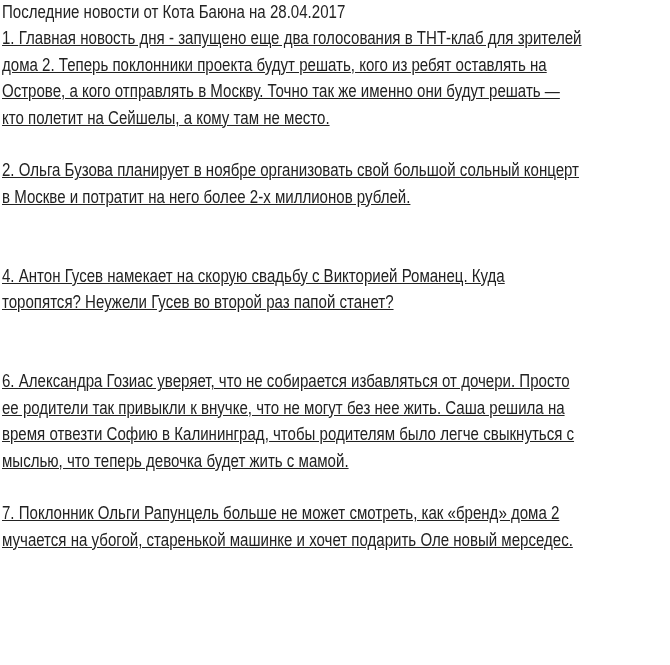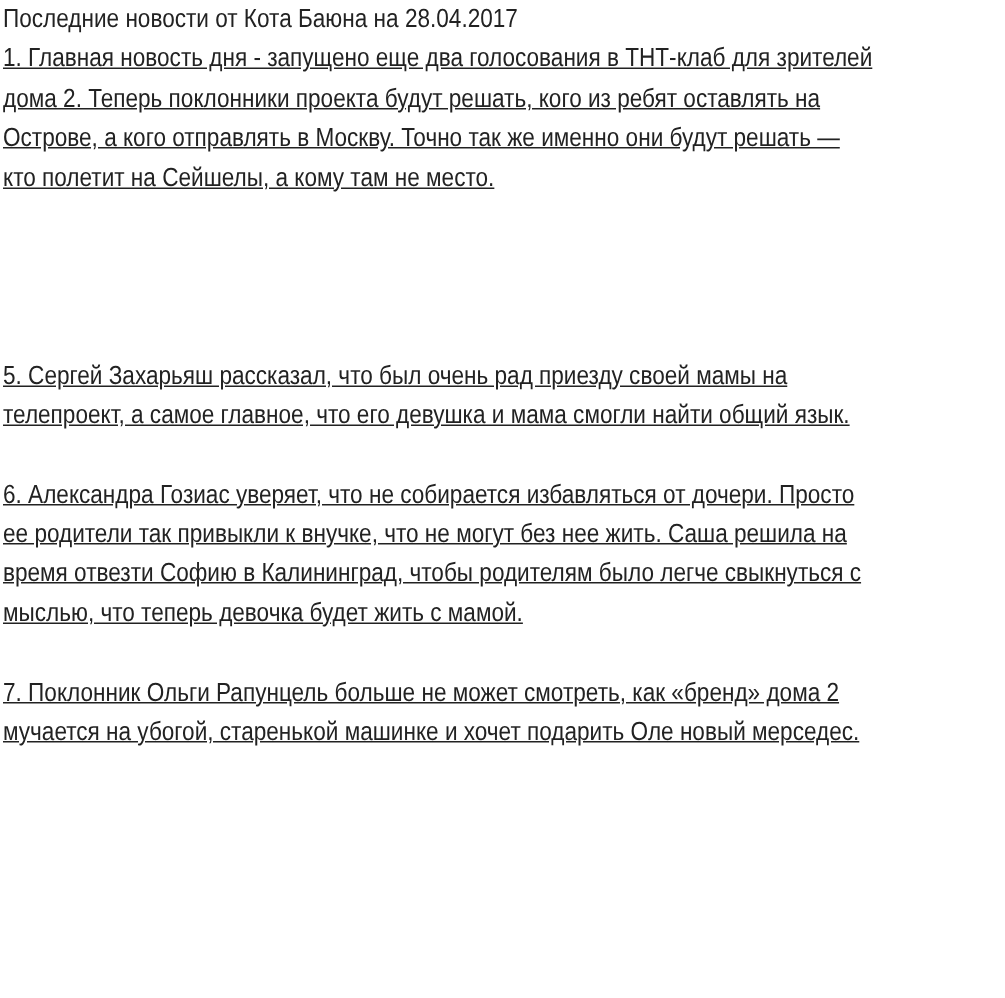--- a/index.html
+++ b/index.html
@@ -33,30 +33,34 @@
   <span class="line title-line">Последние новости от Кота Баюна на 28.04.2017</span>
 
   <div class="para">
     <span class="line">1. Главная новость дня - запущено еще два голосования в ТНТ-клаб для зрителей</span>
     <span class="line">дома 2. Теперь поклонники проекта будут решать, кого из ребят оставлять на</span>
     <span class="line">Острове, а кого отправлять в Москву. Точно так же именно они будут решать —</span>
     <span class="line">кто полетит на Сейшелы, а кому там не место.</span>
   </div>
   <span class="gap"></span>
 
-  <span class="gap"></span>
-
+  <div class="para">
+    <span class="line">2. Ольга Бузова планирует в ноябре организовать свой большой сольный концерт</span>
+    <span class="line">в Москве и потратит на него более 2-х миллионов рублей.</span>
+  </div>
   <span class="gap"></span>
 
   <span class="gap"></span>
 
   <div class="para">
-    <span class="line">5. Сергей Захарьяш рассказал, что был очень рад приезду своей мамы на</span>
-    <span class="line">телепроект, а самое главное, что его девушка и мама смогли найти общий язык.</span>
+    <span class="line">4. Антон Гусев намекает на скорую свадьбу с Викторией Романец. Куда</span>
+    <span class="line">торопятся? Неужели Гусев во второй раз папой станет?</span>
   </div>
+  <span class="gap"></span>
+
   <span class="gap"></span>
 
   <div class="para">
     <span class="line">6. Александра Гозиас уверяет, что не собирается избавляться от дочери. Просто</span>
     <span class="line">ее родители так привыкли к внучке, что не могут без нее жить. Саша решила на</span>
     <span class="line">время отвезти Софию в Калининград, чтобы родителям было легче свыкнуться с</span>
     <span class="line">мыслью, что теперь девочка будет жить с мамой.</span>
   </div>
   <span class="gap"></span>
 

